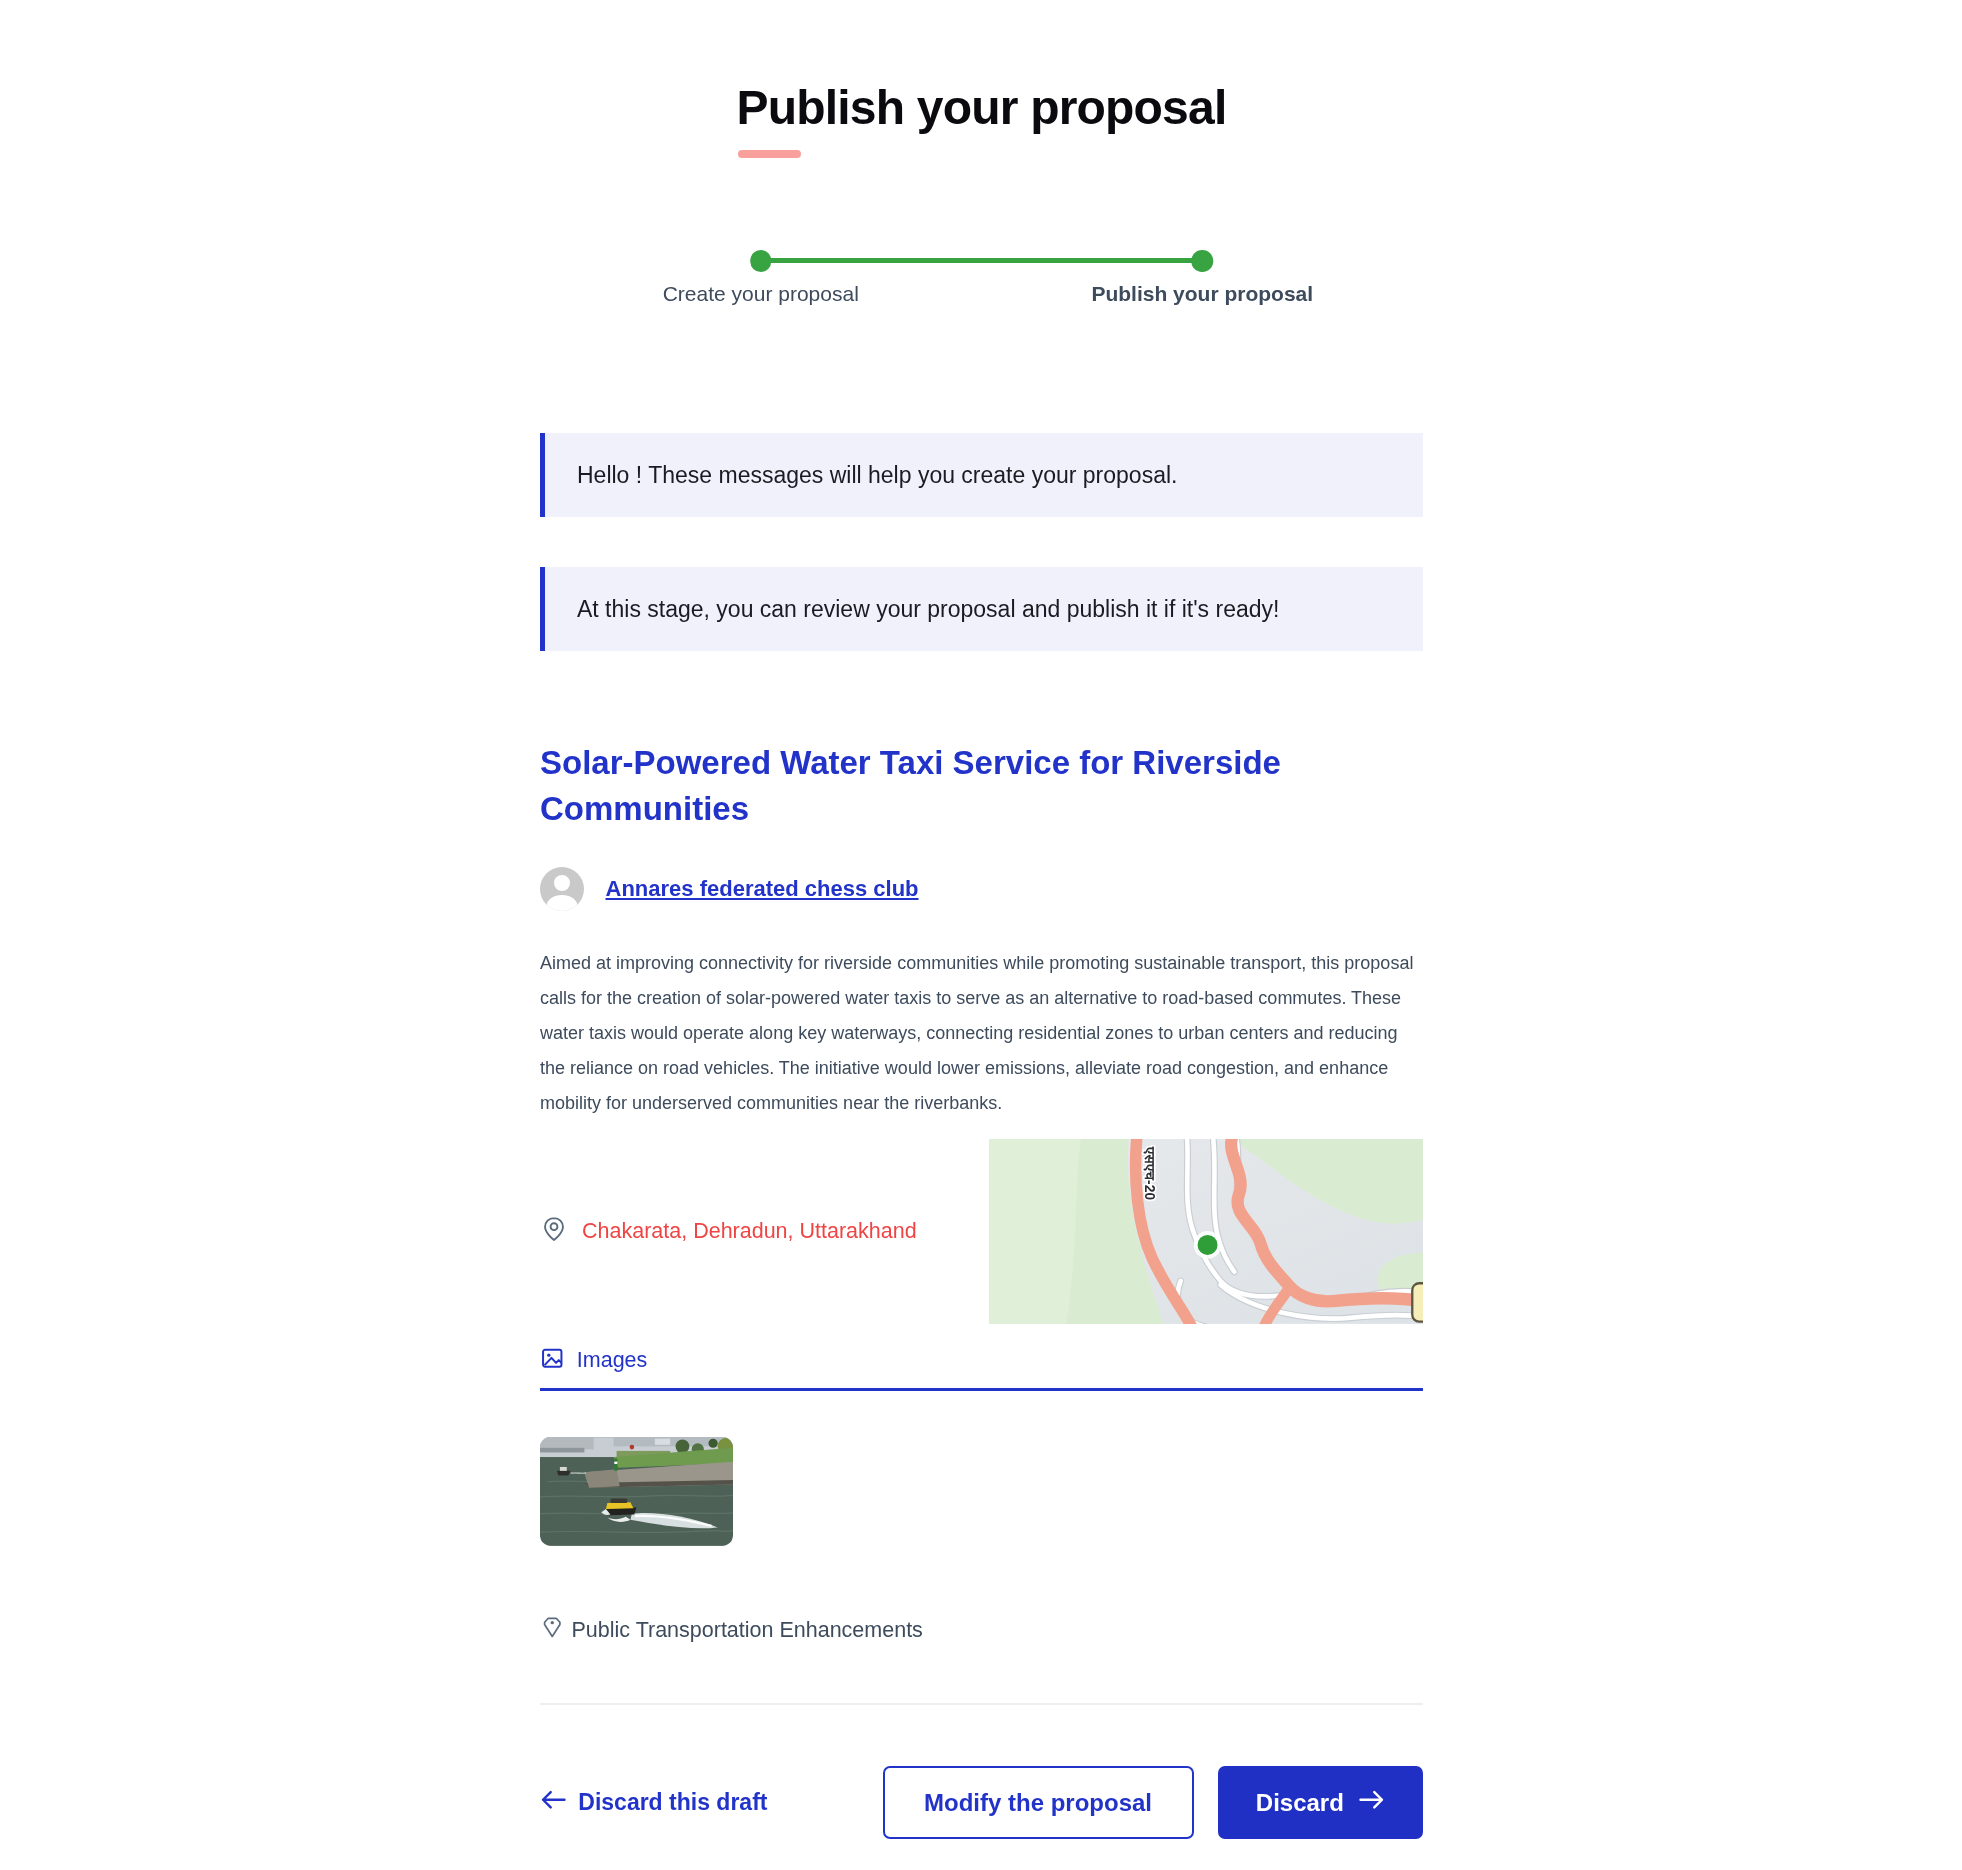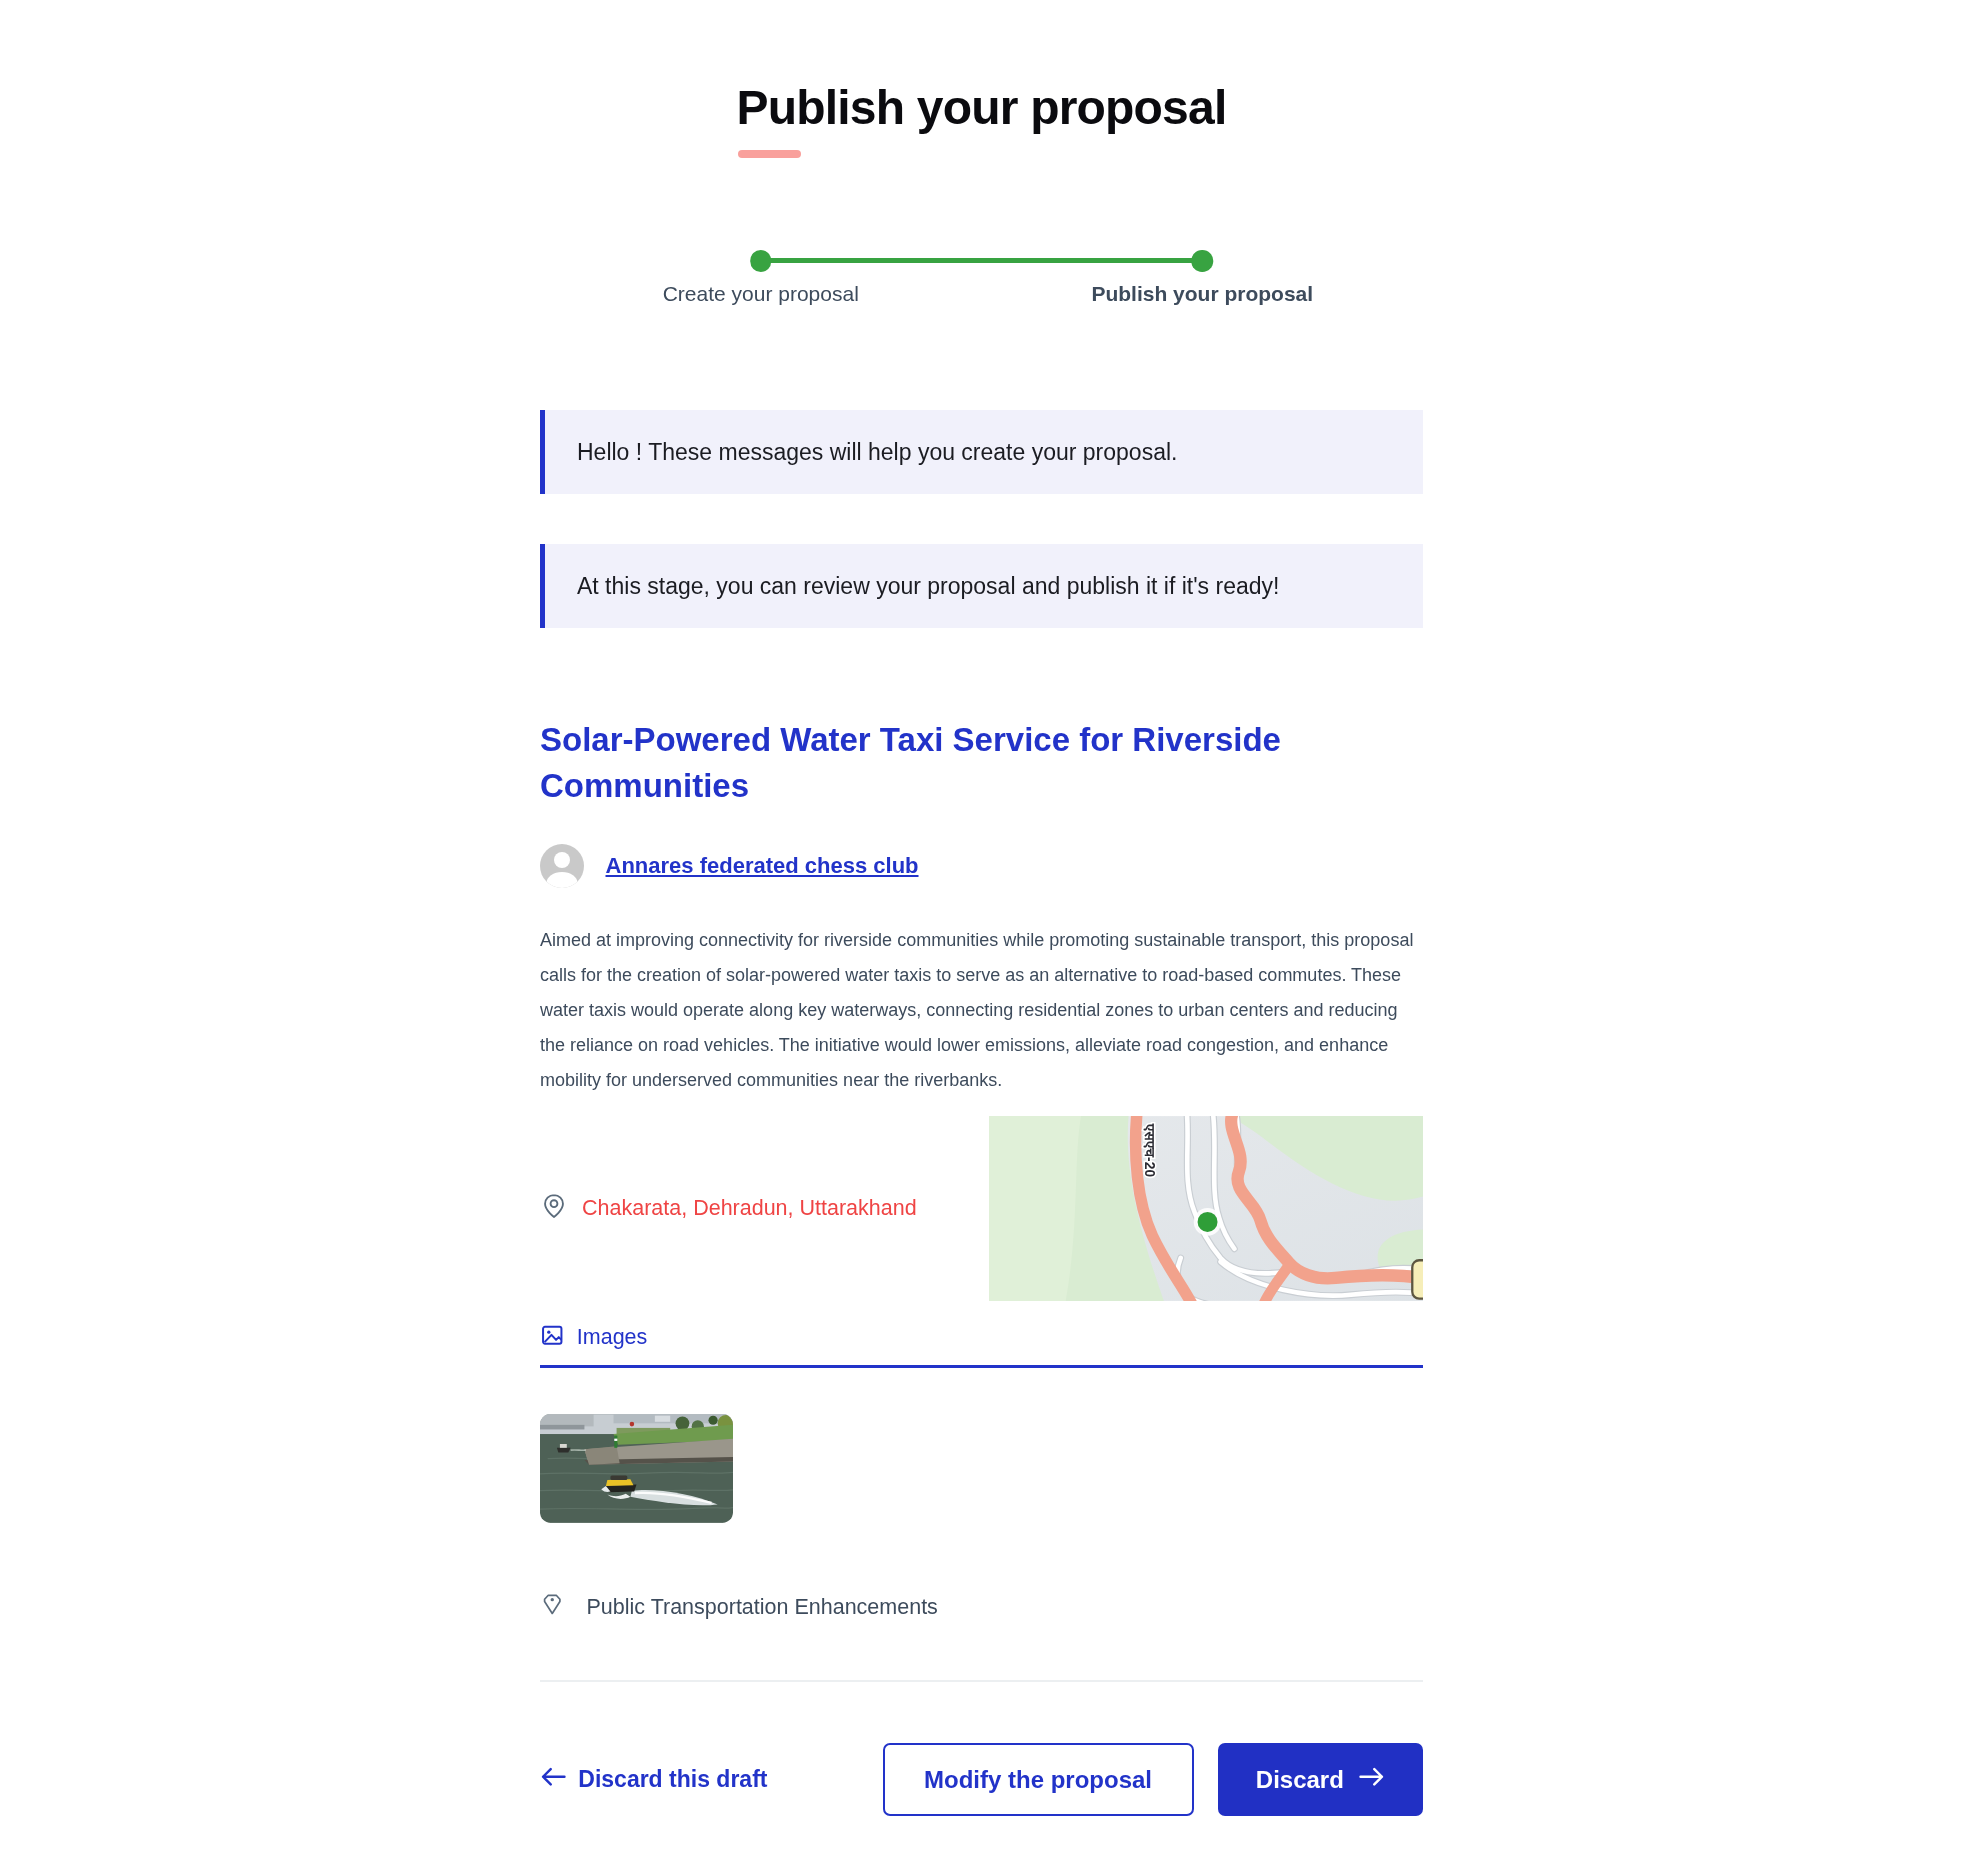--- a/index.html
+++ b/index.html
@@ -35,21 +35,21 @@
     font-size:21px; color:#3d4b5c; white-space:nowrap;
   }
   .step-label.l1 { left:25%; } .step-label.l2 { left:75%; font-weight:bold; }
 
   
   .callout {
     background:#f1f1fb; border-left:5.4px solid #2233c9;
     min-height:84px; display:flex; align-items:center;
     padding:0 32px; font-size:23px; color:#1b1c22;
   }
-  .callout.first { margin-top:88px; }
+  .callout.first { margin-top:111px; }
   .callout.second { margin-top:50px; }
 
   
   .proposal-title {
     margin:89px 0 0; max-width:828px;
     font-size:33px; line-height:46px; font-weight:bold; color:#2233c9;
   }
   .author-row { display:flex; align-items:center; margin-top:35px; }
   .avatar {
     width:44px; height:44px; border-radius:50%; background:#c9c9c9;
@@ -77,21 +77,21 @@
   .images-tab {
     display:inline-flex; align-items:center; gap:12.3px;
     color:#2233c9; font-size:21.5px; cursor:pointer;
   }
 
   .thumb {
     margin-top:46px; width:193px; height:109px; border-radius:10.7px;
     overflow:hidden; display:block; cursor:pointer;
   }
 
-  .tag-row { margin-top:69px; display:flex; align-items:center; gap:22px; font-size:21.5px; color:#3d4b5c; }
+  .tag-row { margin-top:69px; display:flex; align-items:center; gap:7px; font-size:21.5px; color:#3d4b5c; }
 
   .divider { margin-top:57px; height:2.3px; background:#eceff1; }
 
   
   .footer { margin-top:61px; display:flex; align-items:center; }
   .discard-link {
     display:flex; align-items:flex-start; gap:12.3px;
     color:#2233c9; font-size:23px; font-weight:bold; cursor:pointer;
   }
   .footer-spacer { flex:1; }

